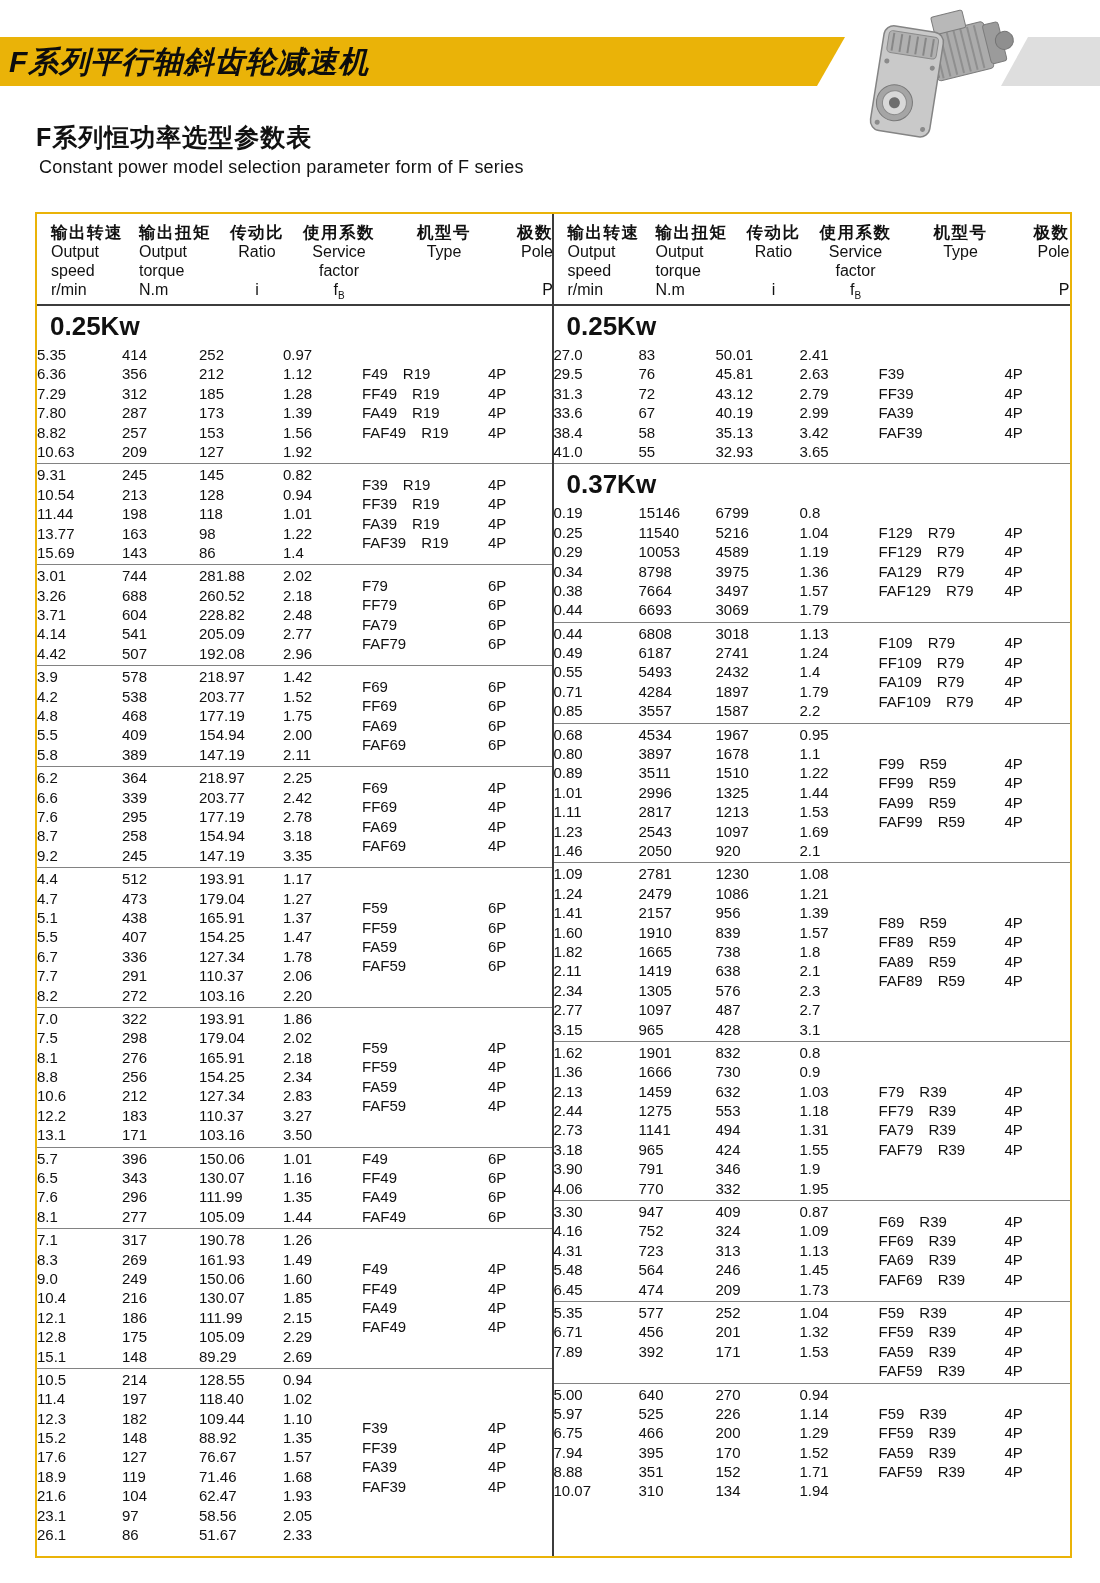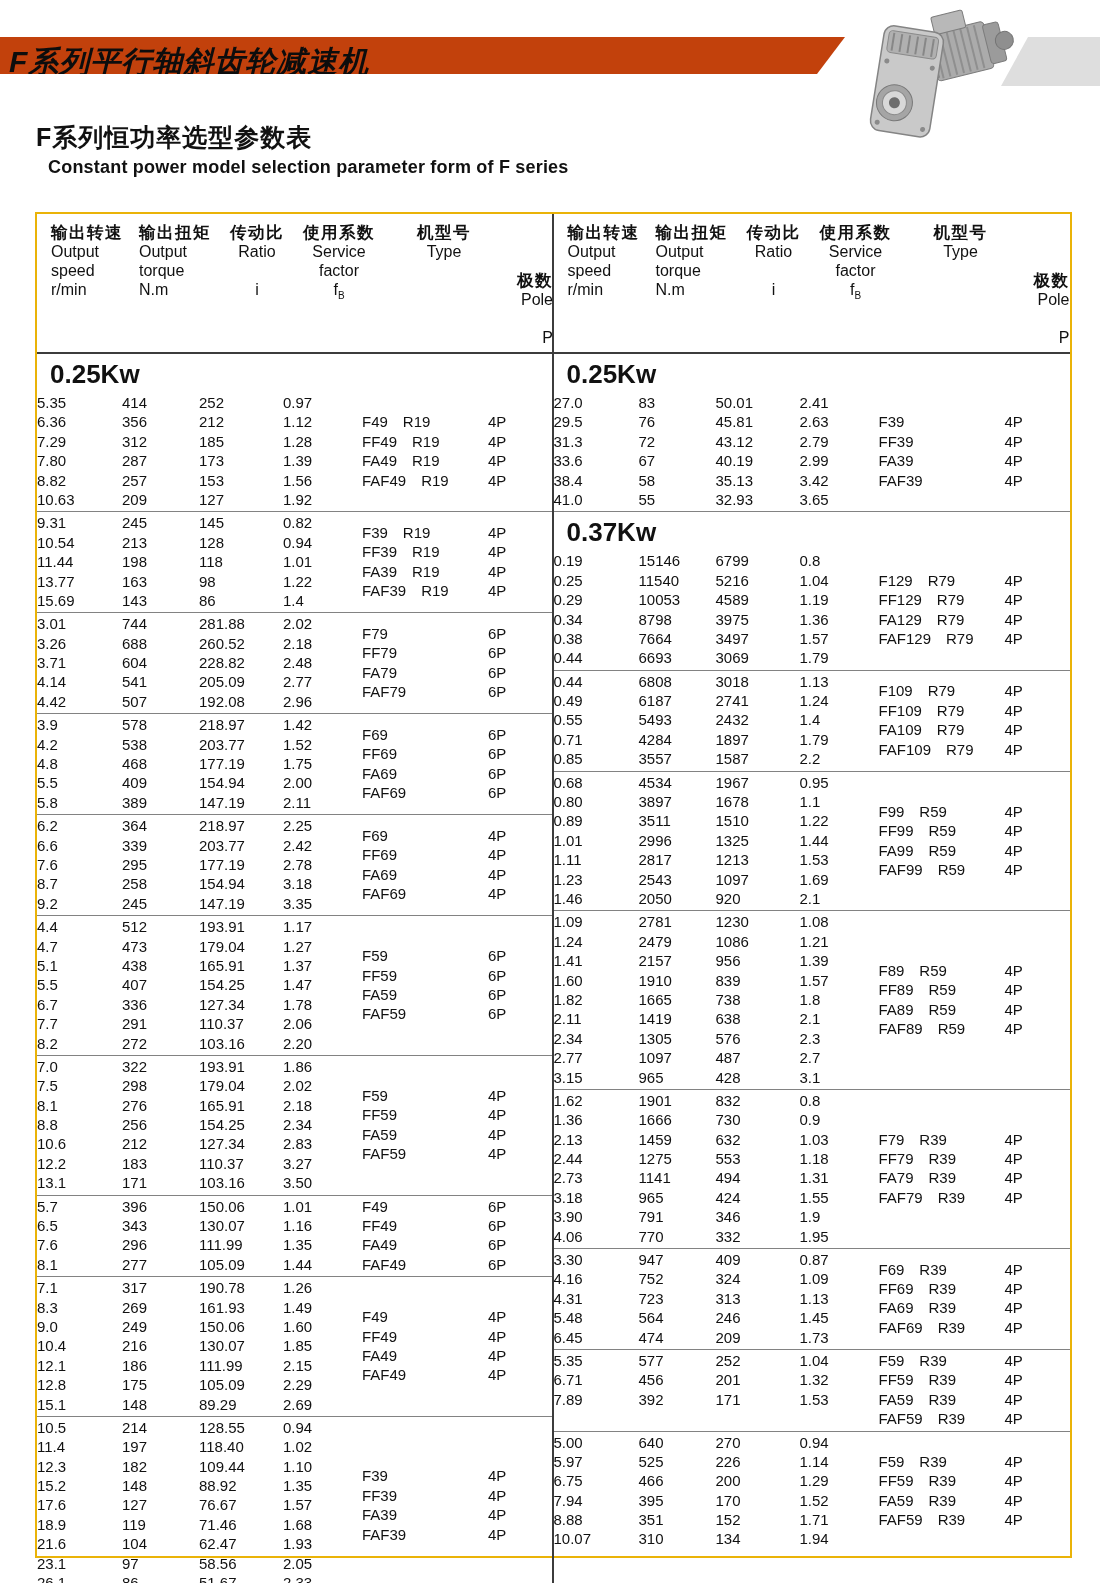--- a/index.html
+++ b/index.html
@@ -2,50 +2,50 @@
 <html><head>
 <meta charset="utf-8">
 <style>
   html,body{margin:0;padding:0;}
   body{
     width:1100px;height:1583px;background:#ffffff;position:relative;overflow:hidden;
     font-family:"Liberation Sans","DejaVu Sans",sans-serif;color:#111;
   }
   
   .banner{
-    position:absolute;left:0;top:37px;width:845px;height:37px;background:#c2410c;
+    position:absolute;left:0;top:37px;width:845px;height:49px;background:#eab308;
     clip-path:polygon(0 0,100% 0,calc(100% - 28px) 100%,0 100%);
   }
   .banner-title{
     font-style:italic;font-weight:bold;font-size:30px;line-height:49px;
     padding-left:9px;letter-spacing:1px;color:#0d0d0d;white-space:nowrap;
   }
   .banner-decor{
     position:absolute;left:1001px;top:37px;width:99px;height:49px;background:#dedede;
     clip-path:polygon(27px 0,100% 0,100% 100%,0 100%);
   }
   .photo{position:absolute;left:846px;top:2px;width:175px;height:145px;}
   
   .subtitle-cn{position:absolute;left:36px;top:121px;font-size:25px;font-weight:bold;letter-spacing:1px;}
-  .subtitle-en{position:absolute;left:48px;top:157px;font-size:18px;font-weight:bold;letter-spacing:.2px;}
+  .subtitle-en{position:absolute;left:39px;top:157px;font-size:18px;font-weight:normal;letter-spacing:.2px;}
   
   .ptable{
     position:absolute;left:35px;top:212px;width:1037px;height:1346px;box-sizing:border-box;
     border:2px solid #eab308;display:grid;grid-template-columns:1fr 1fr;background:#fff;
   }
   .half{display:flex;flex-direction:column;font-size:15px;min-width:0;}
   .half.left{border-right:2px solid #3c3c3c;}
   .half-header{
     border-bottom:2px solid #3c3c3c;padding:9px 0 5px 14px;
     display:grid;grid-template-columns:88px 82px 72px 92px 118px 58px;line-height:19px;
   }
   .hline{font-size:16px;height:19px;white-space:nowrap;}
   .hcn{font-weight:bold;font-size:16.5px;letter-spacing:1.5px;}
   .hcell.c2,.hcell.c3,.hcell.c4{text-align:center;}
-  .hcell.c5{text-align:right;padding-right:8px;margin-top:48px;}
+  .hcell.c5{text-align:right;padding-right:8px;}
   .hline sub{font-size:10px;}
   .half-body{flex:1;display:flex;flex-direction:column;}
   .power-label{font-size:26px;font-weight:bold;line-height:30px;padding:5px 0 3px 13px;}
   .block{display:flex;padding:1px 0 2px 0;border-bottom:1px solid #828282;}
   .block.last{border-bottom:none;}
   .nums{
     display:grid;grid-template-columns:85px 77px 84px 79px;grid-auto-rows:19.4px;
     padding-left:0;width:325px;box-sizing:content-box;
   }
   .nums span{display:block;white-space:nowrap;line-height:19.4px;}

